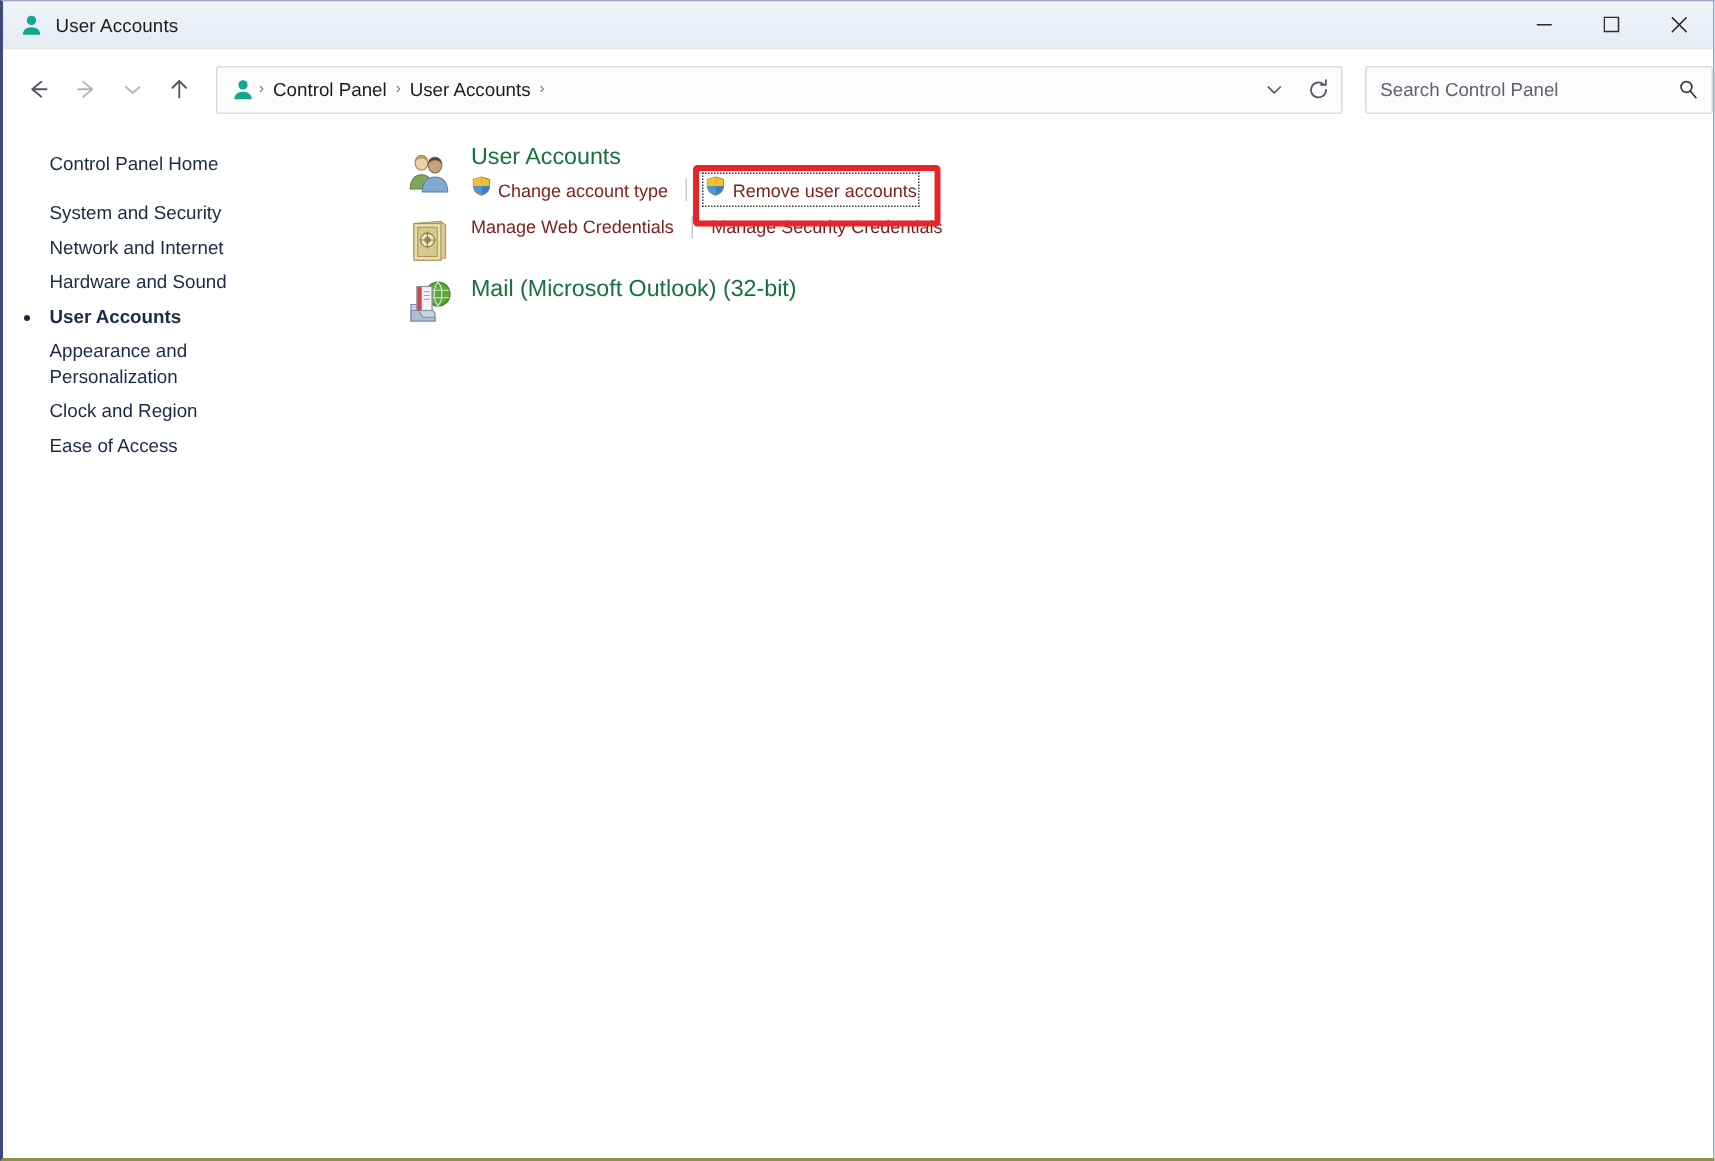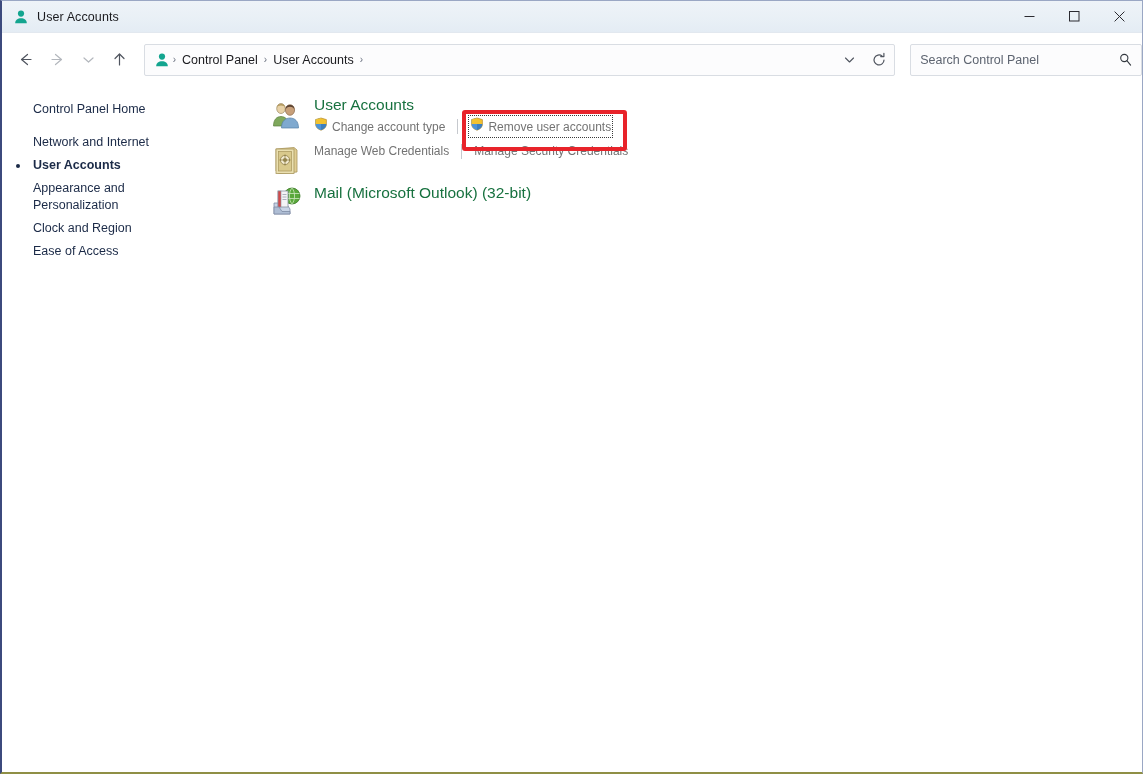--- a/index.html
+++ b/index.html
@@ -210,21 +210,21 @@
     cursor: pointer;
   }
   .cat-links {
     display: flex;
     align-items: center;
     margin-top: 1px;
     line-height: 18px;
   }
   .cat-link {
     font-size: 12px;
-    color: #737373;
+    color: #7f1d1d;
     display: inline-flex;
     align-items: flex-end;
     cursor: pointer;
     white-space: nowrap;
   }
   .shield { margin-right: 4px; flex: 0 0 auto; }
   .link-divider {
     width: 1px;
     height: 15px;
     background: #c6c9ce;
@@ -344,21 +344,23 @@
           <line x1="8.9" y1="8.7" x2="12.6" y2="13.2" stroke="#33383f" stroke-width="1.1" stroke-linecap="round"></line>
         </svg>
       </span>
     </div>
   </div>
 
   <div class="content">
 
     <div class="sidebar">
       <div class="side-item home">Control Panel Home</div>
+      <div class="side-item">System and Security</div>
       <div class="side-item">Network and Internet</div>
+      <div class="side-item">Hardware and Sound</div>
       <div class="side-item current">
         <span class="side-bullet"></span>
         <span>User Accounts</span>
       </div>
       <div class="side-item" style="max-width:105px;">Appearance and Personalization</div>
       <div class="side-item">Clock and Region</div>
       <div class="side-item">Ease of Access</div>
     </div>
 
     <div class="main">

